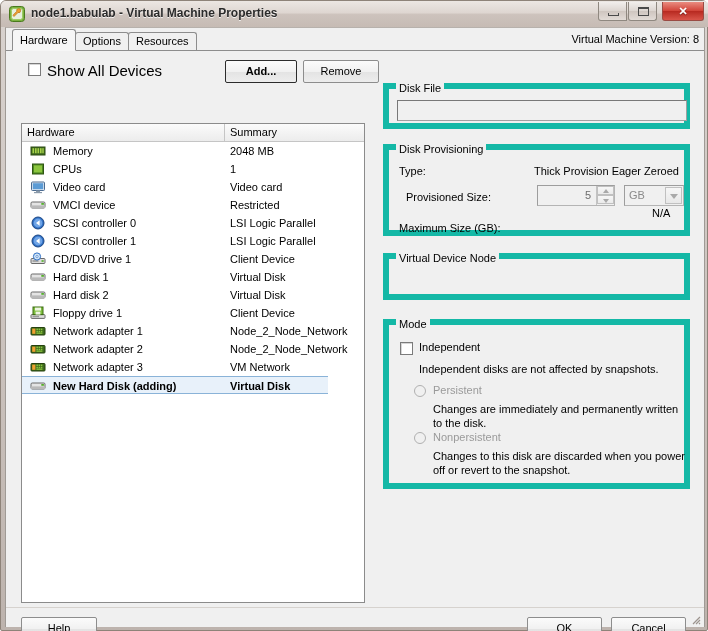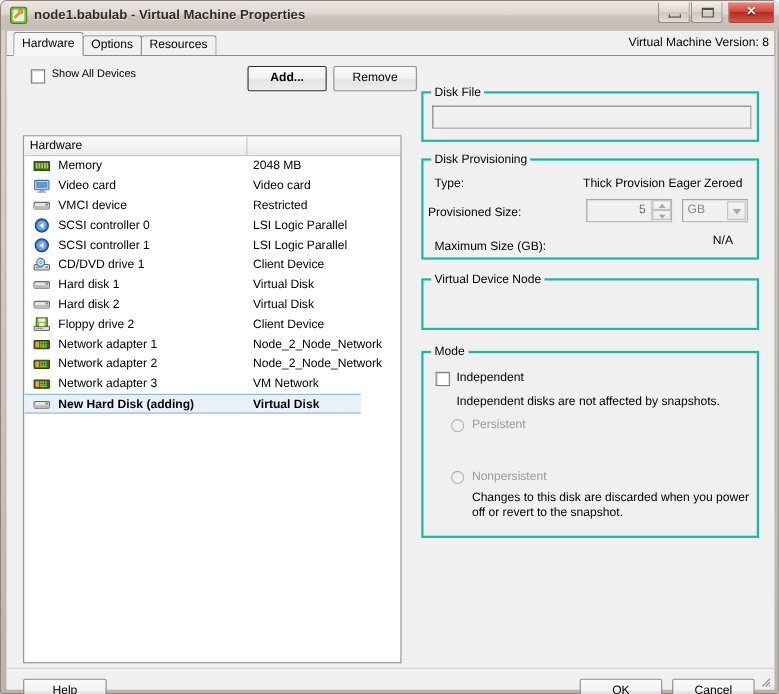--- a/index.html
+++ b/index.html
@@ -162,21 +162,21 @@
     width: 13px; height: 13px;
     box-sizing: border-box;
     background: #ffffff;
     border: 1px solid #7b7b7b;
     box-shadow: inset 1px 1px 0 #d6d6d6;
   }
   #show-all-check { left: 7px; top: 4px; }
   #show-all-label {
     position: absolute;
     left: 26px; top: 3px;
-    font-size: 10px;
+    font-size: 15px;
   }
   .winbtn {
     position: absolute;
     box-sizing: border-box;
     height: 23px;
     background: linear-gradient(to bottom, #fbfbfb 0%, #f1f1f1 50%, #e3e3e3 51%, #ededed 100%);
     border: 1px solid #8d8d8d;
     border-radius: 2px;
     font-family: "Liberation Sans", sans-serif;
     font-size: 11px;
@@ -252,21 +252,21 @@
     left: 208px; top: 2px;
     font-size: 11px;
     line-height: 14px;
     white-space: nowrap;
   }
 
   
   .groupbox {
     position: absolute;
     box-sizing: border-box;
-    border: 2px solid #14b8a6;
+    border: 6px solid #14b8a6;
     background: transparent;
   }
   .group-title {
     position: absolute;
     top: -7px; left: 7px;
     background: #f0f0f0;
     padding: 0 3px;
     font-size: 11px;
     line-height: 12px;
     color: #000;
@@ -292,23 +292,23 @@
 
   .lbl {
     position: absolute;
     font-size: 11px;
     line-height: 14px;
     color: #000;
     white-space: nowrap;
   }
   #lbl-type { left: 10px; top: 14px; }
   #val-type { left: 145px; top: 14px; }
-  #lbl-prov { left: 4px; top: 40px; text-align: right; }
+  #lbl-prov { left: 17px; top: 40px; text-align: right; }
   #lbl-max { left: 10px; top: 71px; }
-  #val-max { left: 263px; top: 66px; }
+  #val-max { left: 263px; top: 56px; }
 
   
   #spinner {
     position: absolute;
     left: 148px; top: 35px;
     width: 78px; height: 21px;
     box-sizing: border-box;
     background: #f0f0f0;
     border: 1px solid #b4b4b4;
     border-top-color: #9d9d9d;
@@ -497,36 +497,45 @@
       <div id="show-all-row">
         <span class="wincheck" id="show-all-check"></span>
         <span id="show-all-label">Show All Devices</span>
         <button class="winbtn default" id="btn-add">Add...</button>
         <button class="winbtn" id="btn-remove">Remove</button>
       </div>
 
       <div id="hw-list">
         <div id="hw-header">
           <div class="hdr-cell" id="hdr-hardware">Hardware</div>
+          <div class="hdr-cell" id="hdr-summary">Summary</div>
         </div>
         <div id="hw-rows">
             <div class="hw-row">
               <svg viewBox="0 0 16 14" class="hw-icon">
                 <rect x="1" y="3" width="14" height="8" fill="#3f6b1e" stroke="#2c4a12"></rect>
                 <rect x="2.5" y="4.2" width="1.6" height="5" fill="#a8d24a"></rect>
                 <rect x="5" y="4.2" width="1.6" height="5" fill="#a8d24a"></rect>
                 <rect x="7.5" y="4.2" width="1.6" height="5" fill="#a8d24a"></rect>
                 <rect x="10" y="4.2" width="1.6" height="5" fill="#a8d24a"></rect>
                 <rect x="12.3" y="4.2" width="1.4" height="5" fill="#a8d24a"></rect>
               </svg>
               <span class="hw-name">Memory</span>
               <span class="hw-summary">2048 MB</span>
             </div>
             <div class="hw-row">
               <svg viewBox="0 0 16 14" class="hw-icon">
+                <rect x="2.5" y="2" width="11" height="10" fill="#4e8a22" stroke="#2f5512"></rect>
+                <rect x="4" y="3.4" width="8" height="7" fill="#8cc63f"></rect>
+              </svg>
+              <span class="hw-name">CPUs</span>
+              <span class="hw-summary">1</span>
+            </div>
+            <div class="hw-row">
+              <svg viewBox="0 0 16 14" class="hw-icon">
                 <rect x="1.5" y="2" width="13" height="8.5" rx="1" fill="#dfe8f2" stroke="#4b6b90"></rect>
                 <rect x="2.8" y="3.2" width="10.4" height="6" fill="#5b9bd5"></rect>
                 <rect x="6" y="10.5" width="4" height="1.6" fill="#8a9aaa"></rect>
                 <rect x="4" y="12" width="8" height="1.2" fill="#8a9aaa"></rect>
               </svg>
               <span class="hw-name">Video card</span>
               <span class="hw-summary">Video card</span>
             </div>
             <div class="hw-row">
               <svg viewBox="0 0 16 14" class="hw-icon">
@@ -585,21 +594,21 @@
               <span class="hw-summary">Virtual Disk</span>
             </div>
             <div class="hw-row">
               <svg viewBox="0 0 16 14" class="hw-icon">
                 <rect x="1" y="8.6" width="14" height="3.8" rx="0.8" fill="#dcdcdc" stroke="#6a6a6a"></rect>
                 <rect x="2.5" y="9.8" width="6.5" height="1.4" fill="#9a9a9a"></rect>
                 <rect x="3" y="1" width="10" height="7.6" fill="#7fbf3f" stroke="#3c6b12"></rect>
                 <rect x="5" y="1.6" width="6" height="3" fill="#eef6e2"></rect>
                 <rect x="5.6" y="5.6" width="4.8" height="3" fill="#eef6e2"></rect>
               </svg>
-              <span class="hw-name">Floppy drive 2</span>
+              <span class="hw-name">Floppy drive 1</span>
               <span class="hw-summary">Client Device</span>
             </div>
             <div class="hw-row">
               <svg viewBox="0 0 16 14" class="hw-icon">
                 <rect x="1" y="3.5" width="14" height="7.5" rx="0.8" fill="#3f6b1e" stroke="#24410d"></rect>
                 <rect x="2.2" y="4.6" width="3.2" height="5.2" fill="#f0a030"></rect>
                 <rect x="6.4" y="4.6" width="1.5" height="1.5" fill="#8cc63f"></rect>
                 <rect x="8.6" y="4.6" width="1.5" height="1.5" fill="#8cc63f"></rect>
                 <rect x="10.8" y="4.6" width="1.5" height="1.5" fill="#8cc63f"></rect>
                 <rect x="6.4" y="6.8" width="1.5" height="1.5" fill="#8cc63f"></rect>
@@ -685,20 +694,21 @@
 
       <div class="groupbox" id="gb-mode">
         <span class="group-title">Mode</span>
 
         <span class="wincheck" id="indep-check"></span>
         <span class="lbl" id="indep-label">Independent</span>
         <span class="lbl" id="indep-desc">Independent disks are not affected by snapshots.</span>
 
         <span class="radio" id="radio-persist"></span>
         <span class="lbl" id="lbl-persist">Persistent</span>
+        <span class="lbl" id="desc-persist">Changes are immediately and permanently written to the disk.</span>
 
         <span class="radio" id="radio-nonpersist"></span>
         <span class="lbl" id="lbl-nonpersist">Nonpersistent</span>
         <span class="lbl" id="desc-nonpersist">Changes to this disk are discarded when you power off or revert to the snapshot.</span>
       </div>
 
       <div id="footer-sep"></div>
       <button class="winbtn" id="btn-help">
         <span class="u">Help</span>
       </button>

